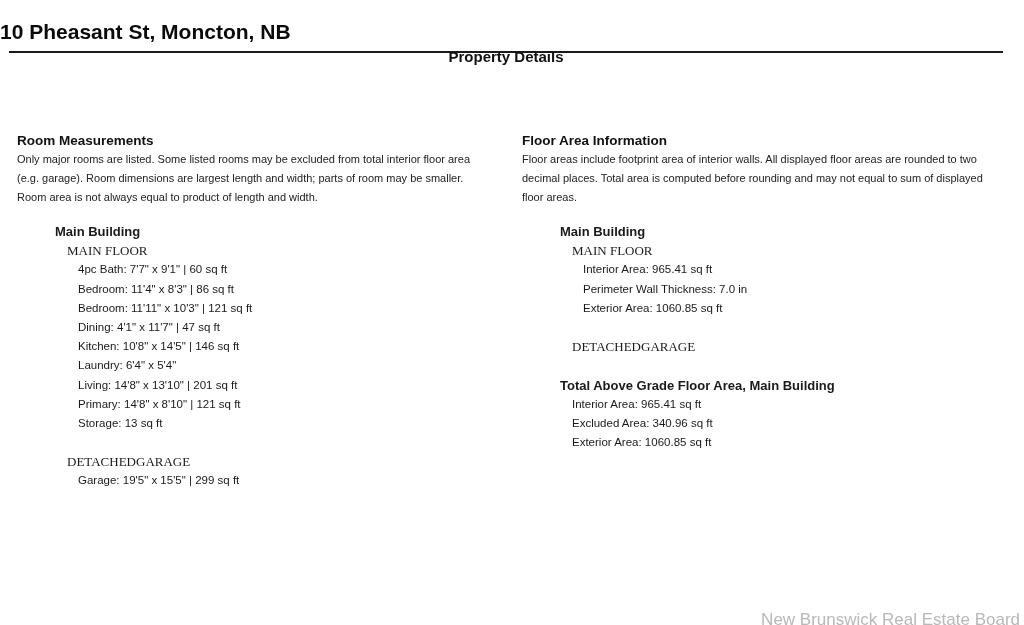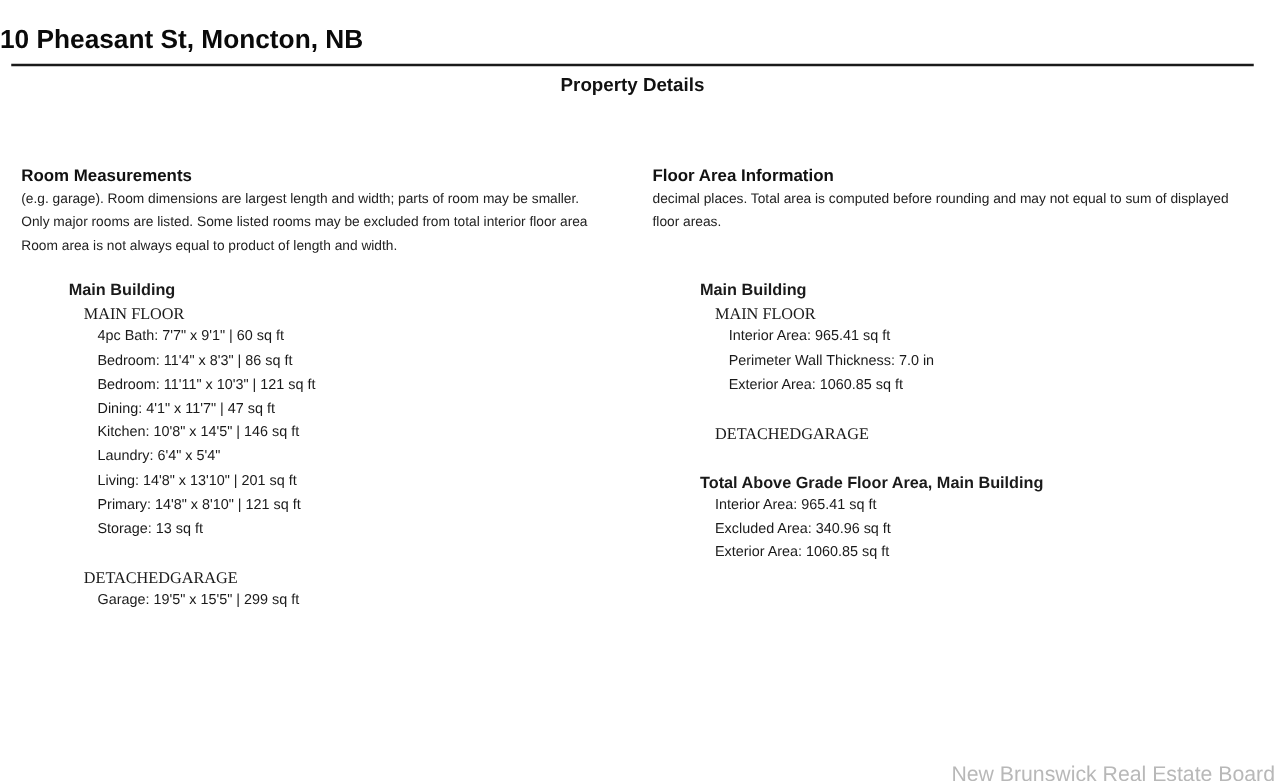--- a/index.html
+++ b/index.html
@@ -30,21 +30,21 @@
       position: absolute;
       left: 9px;
       top: 51px;
       width: 994px;
       height: 2px;
       background: #1a1a1a;
     }
     .subtitle {
       position: absolute;
       left: 0;
-      top: 60px;
+      top: 48px;
       width: 1012px;
       text-align: center;
       font-size: 15px;
       font-weight: bold;
       color: #111111;
     }
     .col {
       position: absolute;
       top: 95px;
       margin-top: 36px;
@@ -110,22 +110,22 @@
   </style>
 </head>
 <body>
 
 <div class="title">10 Pheasant St, Moncton, NB</div>
 <div class="rule"></div>
 <div class="subtitle">Property Details</div>
 
 <div class="col col-left">
   <div class="section-heading">Room Measurements</div>
+  <div class="section-desc">Only major rooms are listed. Some listed rooms may be excluded from total interior floor area</div>
   <div class="section-desc">(e.g. garage). Room dimensions are largest length and width; parts of room may be smaller.</div>
-  <div class="section-desc">Only major rooms are listed. Some listed rooms may be excluded from total interior floor area</div>
   <div class="section-desc">Room area is not always equal to product of length and width.</div>
 </div>
 
 <div class="tree tree-left">
   <div class="building-title">Main Building</div>
   <div class="floor-title">MAIN FLOOR</div>
   <div class="line">4pc Bath: 7'7" x 9'1" | 60 sq ft</div>
   <div class="line">Bedroom: 11'4" x 8'3" | 86 sq ft</div>
   <div class="line">Bedroom: 11'11" x 10'3" | 121 sq ft</div>
   <div class="line">Dining: 4'1" x 11'7" | 47 sq ft</div>
@@ -134,20 +134,21 @@
   <div class="line">Living: 14'8" x 13'10" | 201 sq ft</div>
   <div class="line">Primary: 14'8" x 8'10" | 121 sq ft</div>
   <div class="line">Storage: 13 sq ft</div>
   <div class="spacer"></div>
   <div class="floor-title">DETACHEDGARAGE</div>
   <div class="line">Garage: 19'5" x 15'5" | 299 sq ft</div>
 </div>
 
 <div class="col col-right">
   <div class="section-heading">Floor Area Information</div>
+  <div class="section-desc">Floor areas include footprint area of interior walls. All displayed floor areas are rounded to two</div>
   <div class="section-desc">decimal places. Total area is computed before rounding and may not equal to sum of displayed</div>
   <div class="section-desc">floor areas.</div>
 </div>
 
 <div class="tree tree-right">
   <div class="building-title">Main Building</div>
   <div class="floor-title">MAIN FLOOR</div>
   <div class="line">Interior Area: 965.41 sq ft</div>
   <div class="line">Perimeter Wall Thickness: 7.0 in</div>
   <div class="line">Exterior Area: 1060.85 sq ft</div>

